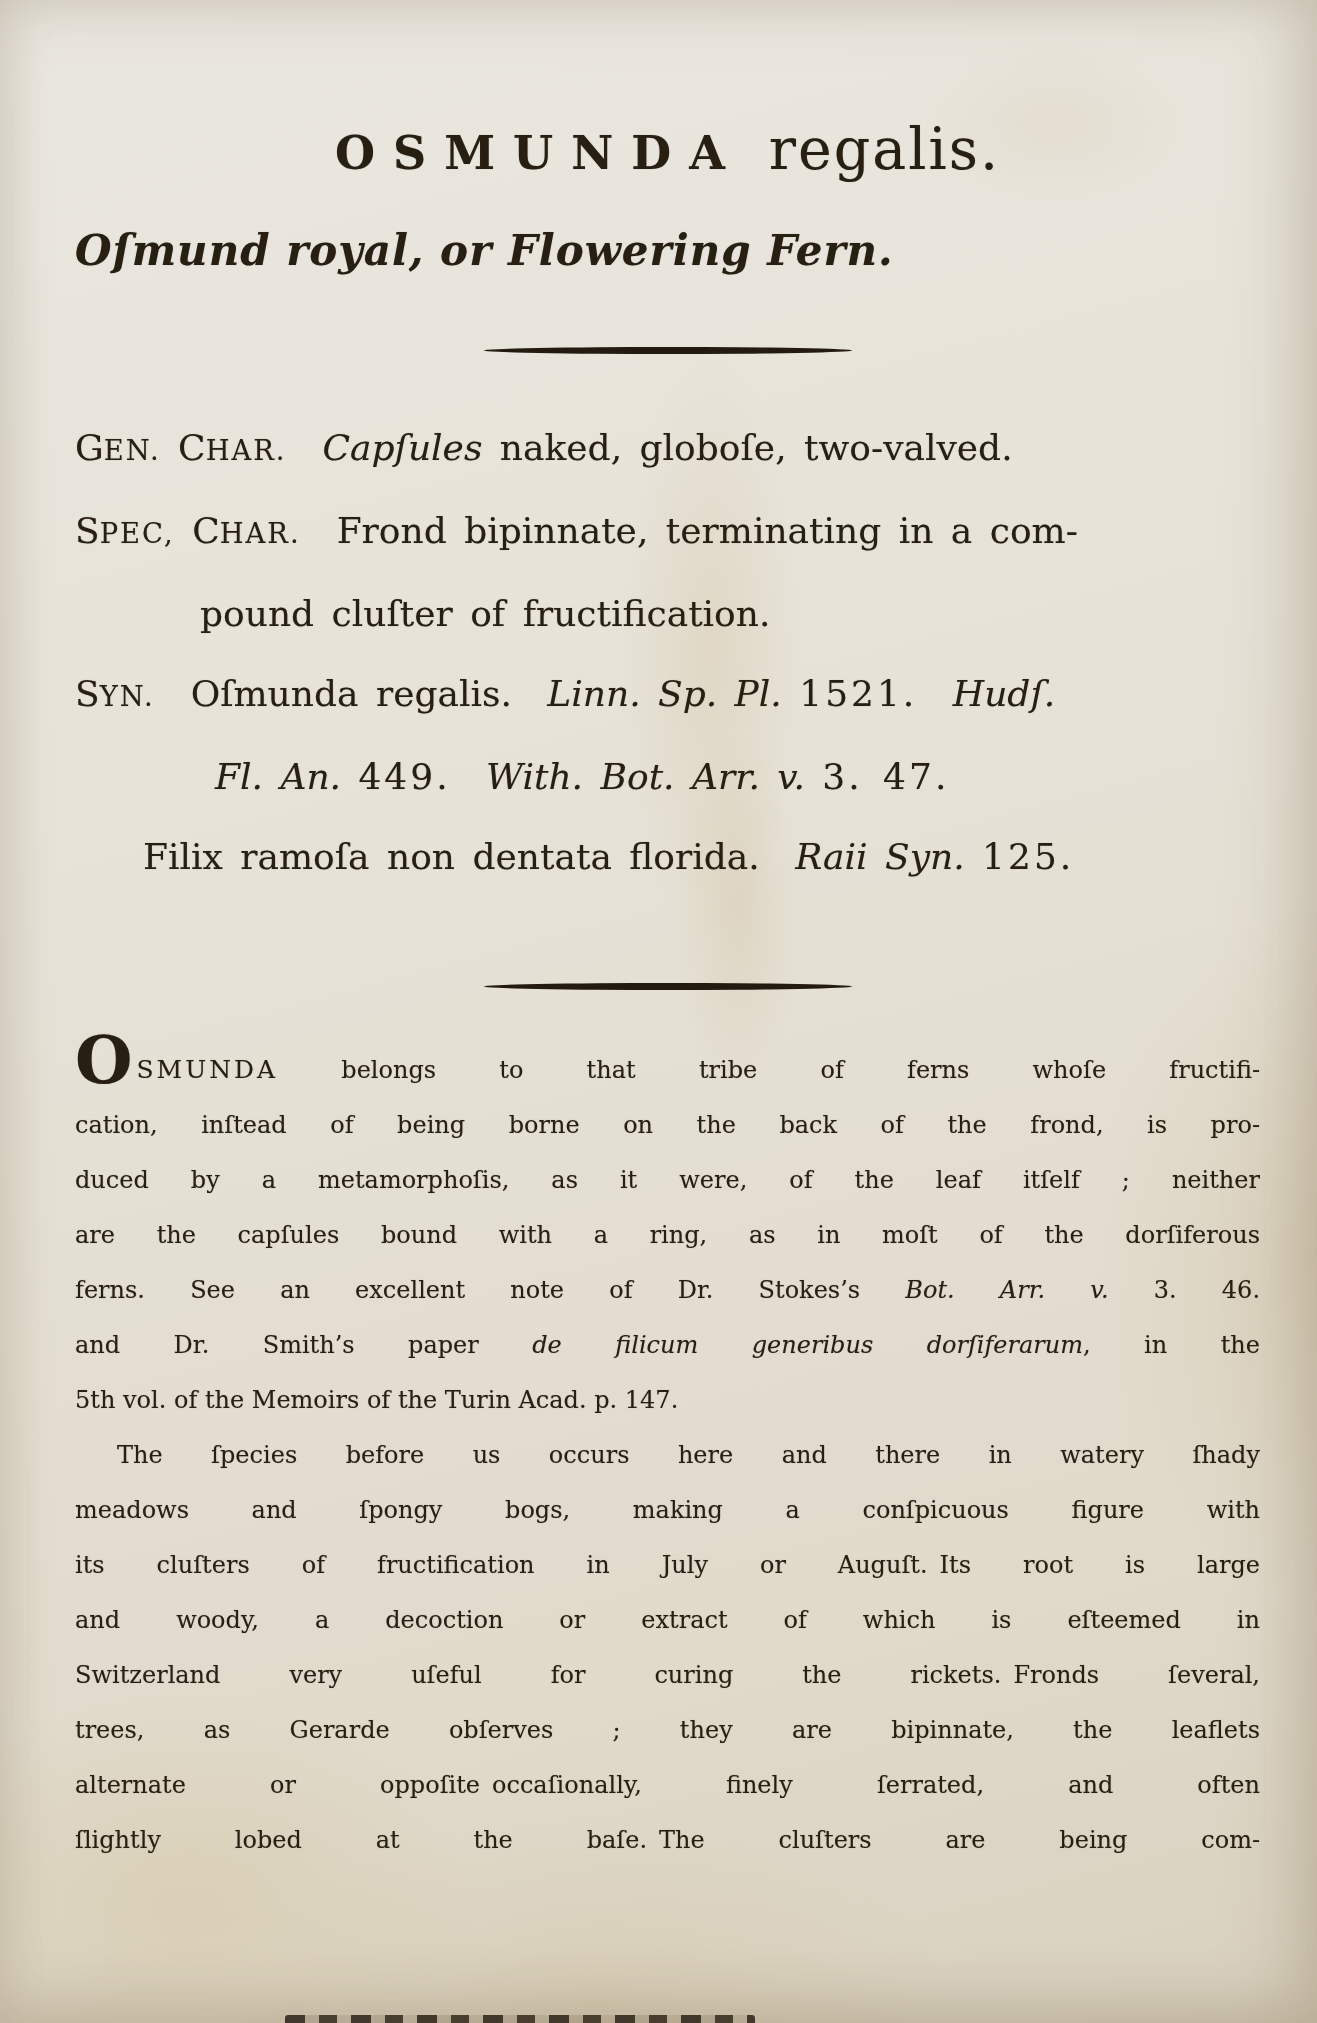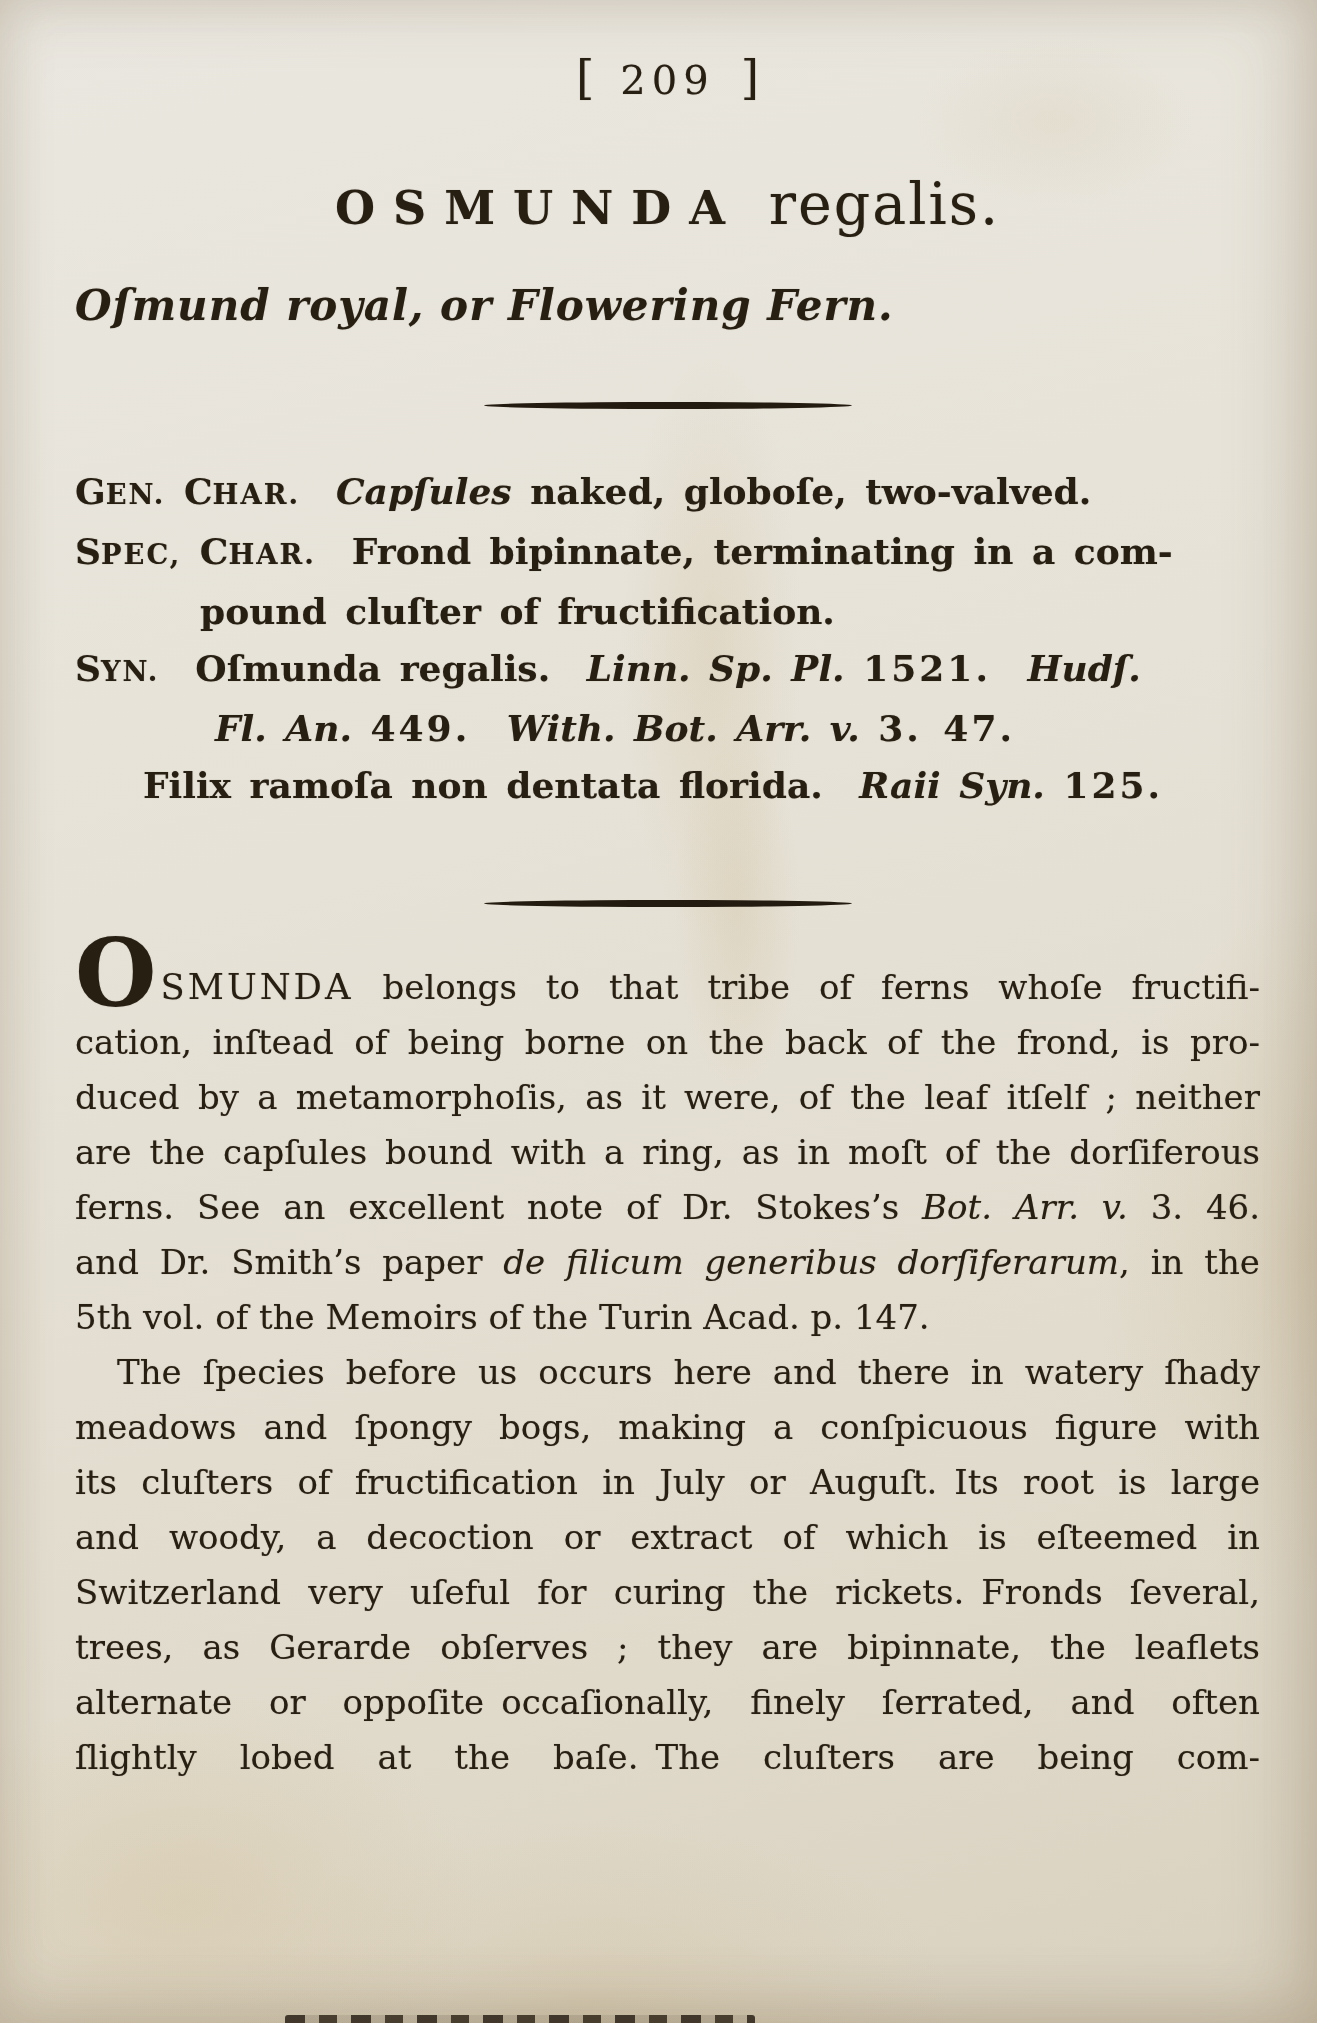--- a/index.html
+++ b/index.html
@@ -28,22 +28,22 @@
   .pn .gap{ display:inline-block; width:26px; }
   .title{ margin-top:66px; text-align:center; }
   .title .genus{ font-size:46px; font-weight:600; letter-spacing:18px; }
   .title .species{ font-size:57px; margin-left:26px; letter-spacing:2px; }
   .subtitle{ margin-top:44px; font-style:italic; font-weight:600; font-size:42px; letter-spacing:1px; }
   .rule{ height:7px; width:368px; margin:72px auto 0; background:#241b10; border-radius:50%; }
   .rule.r2{ margin-top:86px; }
   .classline{ margin-top:68px; text-align:center; font-style:italic; font-size:36px; }
   .classline .klass{ letter-spacing:9px; font-weight:500; }
   .classline .ordo{ margin-left:34px; letter-spacing:1px; }
-  .desc{ margin-top:54px; font-size:36px; line-height:57px; word-spacing:6px;font-weight:bold; }
-  .body-text{ margin-top:52px; font-size:34px; line-height:55px; width:1185px; }
+  .desc{ margin-top:54px; font-size:36px; line-height:80px; word-spacing:6px; }
+  .body-text{ margin-top:52px; font-size:24px; line-height:55px; width:1185px; }
   .line{ white-space:pre-wrap; }
   .body-text .line.just{ text-align:justify; text-align-last:justify; }
   .ind-1{ padding-left:125px; }
   .ind-2{ padding-left:140px; }
   .ind-3{ padding-left:68px; }
   .para{ text-indent:42px; }
   .it{ font-style:italic; }
   .sc{ font-size:0.76em; letter-spacing:2px; }
   .cap{ }
   .num{ letter-spacing:3px; }
@@ -54,21 +54,20 @@
     position:absolute; left:285px; bottom:0; width:470px; height:8px; opacity:.85;
     background:repeating-linear-gradient(90deg,#2a2116 0 20px, rgba(42,33,22,0.15) 20px 34px, #32281a 34px 52px, rgba(42,33,22,0.1) 52px 66px);
     border-radius:3px 3px 0 0;
   }
 </style>
 </head>
 <body>
 
 <div class="page">
 
-  <div class="pn"><span class="brk">[</span><span class="gap"></span><span>209</span><span class="gap"></span><span class="brk">]</span></div>
 
   <div class="title"><span class="genus">OSMUNDA</span><span class="species">regalis.</span></div>
 
   <div class="subtitle">Oſmund royal, or Flowering Fern.</div>
 
   <div class="rule r1"></div>
 
 
   <div class="desc">
       <div class="line"><span class="cap">G</span><span class="sc">EN.</span><span class="rm"> </span><span class="cap">C</span><span class="sc">HAR.</span><span class="rm"> </span><span class="it">Capſules</span><span class="rm"> naked, globoſe, two-valved.</span></div>

